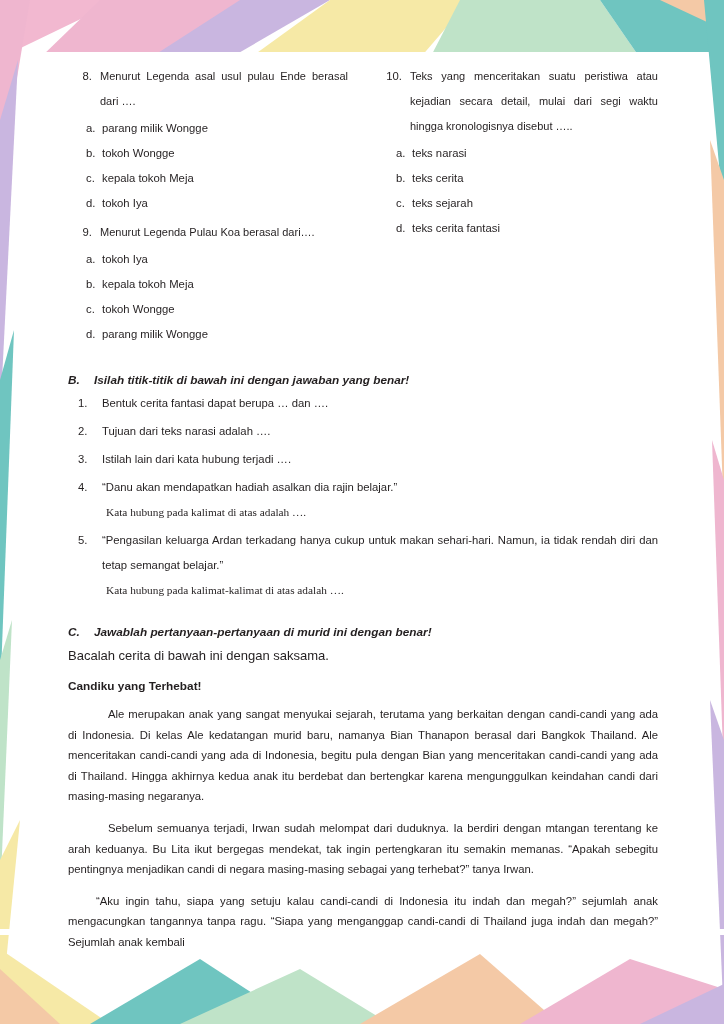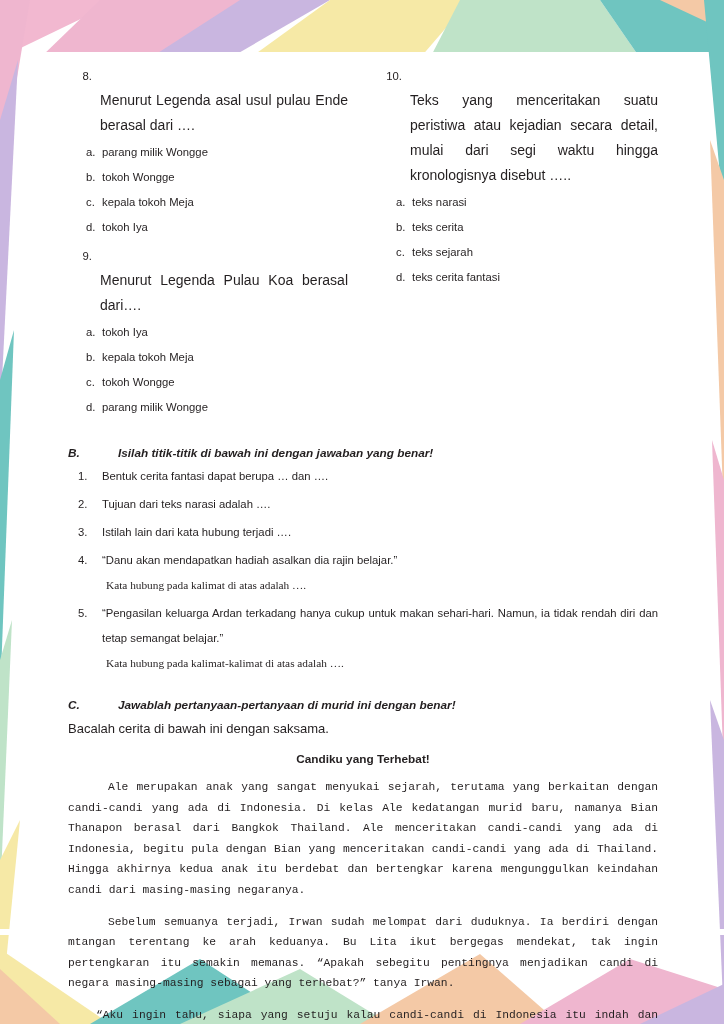--- a/index.html
+++ b/index.html
@@ -66,25 +66,24 @@
   .q-num {
     width: 24px;
     flex: 0 0 24px;
     font-size: 11.3px;
     text-align: right;
     padding-right: 8px;
     line-height: 25px;
   }
   .q-text {
     flex: 1;
-    font-size: 14px;
+    font-size: 11px;
     line-height: 25px;
     text-align: justify;
     text-justify: inter-word;
-    margin-top: 24px;
   }
   .opts {
     margin: 0;
     padding: 0;
     list-style: none;
   }
   .opt {
     display: flex;
     font-size: 11.3px;
     line-height: 25px;
@@ -107,21 +106,21 @@
     display: flex;
     font-weight: bold;
     font-style: italic;
     font-size: 11.8px;
     margin-bottom: 4px;
   }
   .section-letter {
     width: 26px;
     flex: 0 0 26px;
   }
-  .section-title { flex: 1; margin-left: 24px; }
+  .section-title { flex: 1; }
 
   .numlist { margin: 0; padding: 0; list-style: none; }
   .numlist > li {
     display: flex;
     margin-bottom: 3px;
   }
   .numlist .n {
     width: 34px;
     flex: 0 0 34px;
     padding-left: 10px;
@@ -137,34 +136,33 @@
     text-justify: inter-word;
   }
   .numlist .body .line2 { display: block; padding-left: 4px; font-family: Liberation Serif, serif; }
 
   .intro-line {
     font-size: 13px;
     line-height: 22px;
     margin-top: 6px;
   }
   .story-title {
-    text-align: center;
+    text-align: left;
     font-weight: bold;
     font-size: 11.8px;
     margin-top: 12px;
     margin-bottom: 8px;
   }
   .para {
     font-size: 11.3px;
     line-height: 20.5px;
     text-align: justify;
     text-justify: inter-word;
     text-indent: 40px;
     margin-bottom: 2px;
-    font-family: Liberation Mono, monospace;
   }
   .para.small-indent { text-indent: 28px; }
 </style>
 </head>
 <body>
 
 <div class="deco deco-top">
   <svg width="724" height="58" viewBox="0 0 724 58" xmlns="http://www.w3.org/2000/svg">
     <polygon points="0,0 120,0 0,58" fill="#f2b8d0"></polygon>
     <polygon points="100,0 260,0 150,58 40,58" fill="#efb6cf"></polygon>

